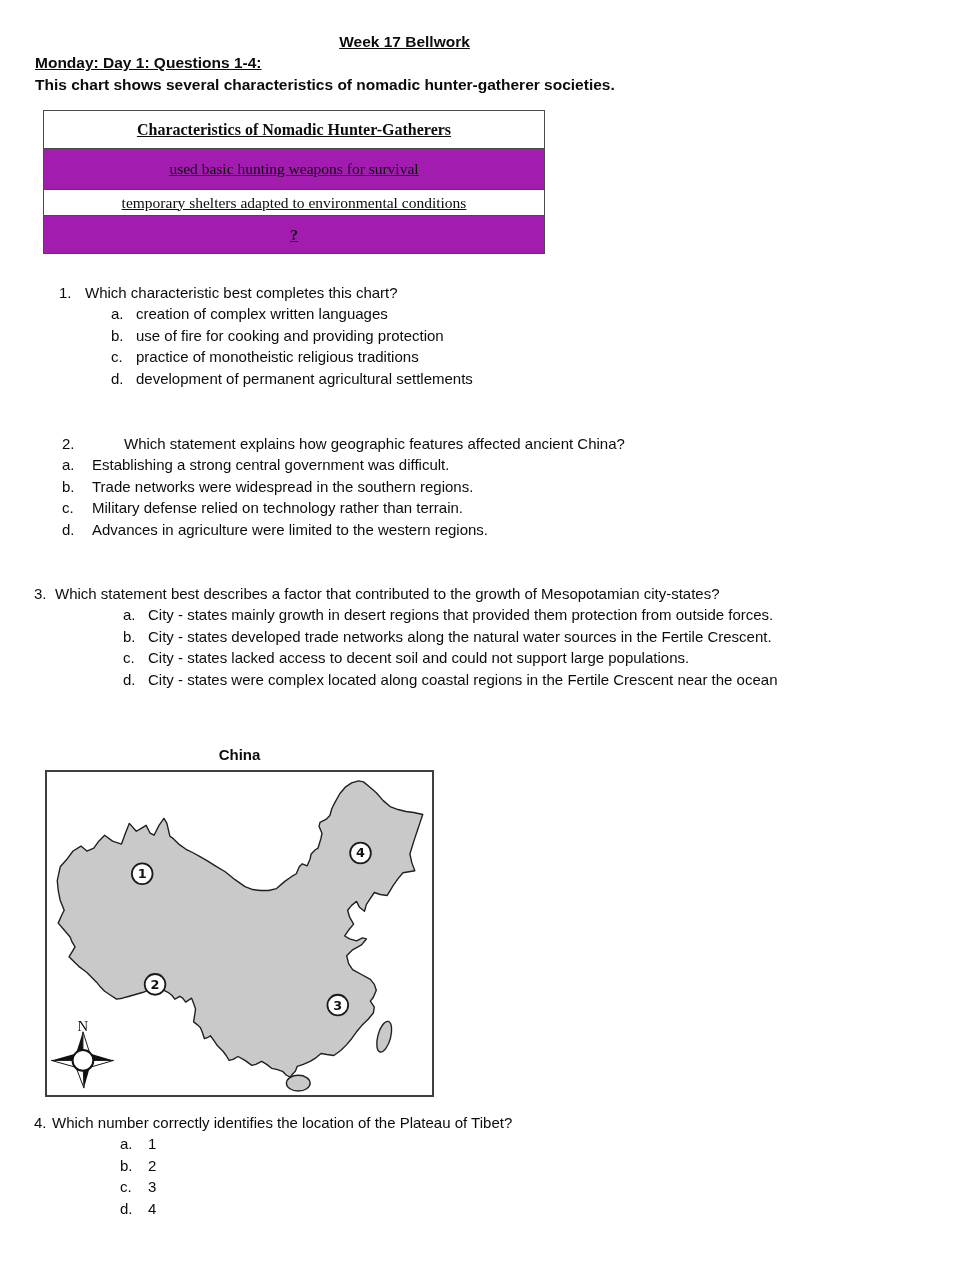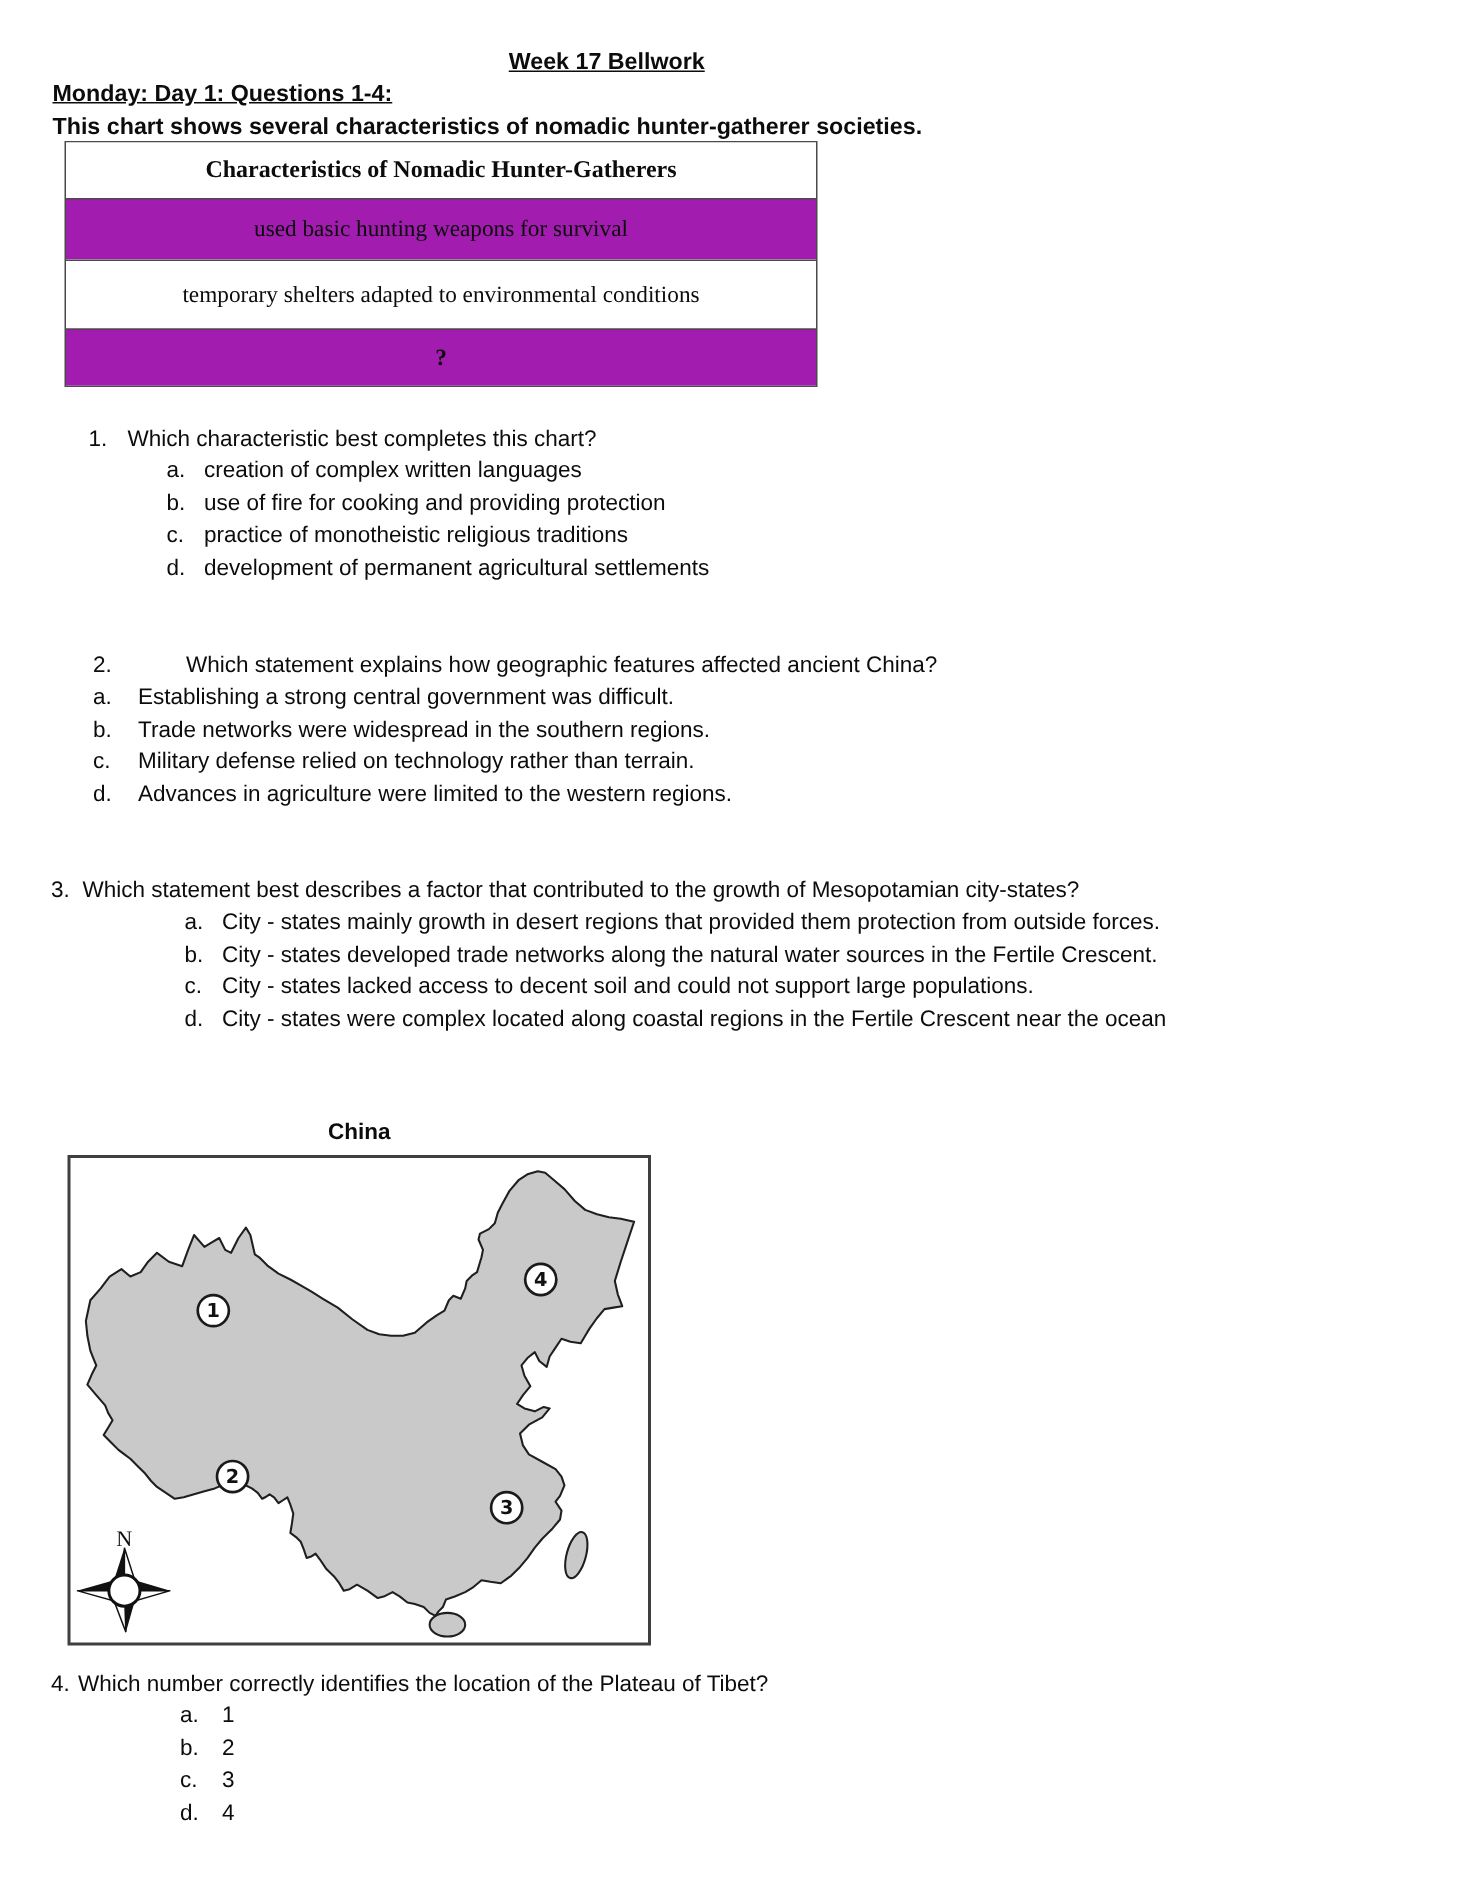--- a/index.html
+++ b/index.html
@@ -12,36 +12,37 @@
     overflow:hidden;
   }
   .abs{position:absolute;}
   
   #doc-title{top:33px;left:0;width:809px;text-align:center;font-weight:bold;text-decoration:underline;font-size:15.5px;}
   #day-heading{top:54px;left:35px;font-weight:bold;text-decoration:underline;font-size:15.5px;}
   #chart-intro{top:76px;left:35px;font-weight:bold;font-size:15.5px;}
 
   
   #char-table{
-    top:94px;left:43px;width:502px;
+    top:110px;left:43px;width:502px;
     border:1.6px solid #4a4a4a;
     font-family:"Liberation Serif", serif;
     box-sizing:border-box;
+    text-decoration:underline;
   }
   .trow{
     display:flex;align-items:center;justify-content:center;
     text-align:center;font-size:15.5px;
     border-top:1.6px solid #4a4a4a;
     box-sizing:border-box;
   }
   .trow:first-child{border-top:none;}
   .trow.head{height:37px;background:#ffffff;font-weight:bold;font-size:16px;}
   .trow.gray{background:#a21caf;}
   .trow.r2{height:41px;}
-  .trow.r3{height:46px;background:#ffffff;}
+  .trow.r3{height:26px;background:#ffffff;}
   .trow.r4{height:38px;font-weight:bold;}
 
   
   .qblock{position:absolute;left:0;width:979px;}
   .qline{position:absolute;left:0;width:979px;height:21px;white-space:nowrap;}
   .qline span{position:absolute;top:0;}
   
   #q1{top:284px;}
   #q1 .qnum{left:59px;} #q1 .qtext{left:85px;}
   #q1 .olet{left:111px;} #q1 .otext{left:136px;}

